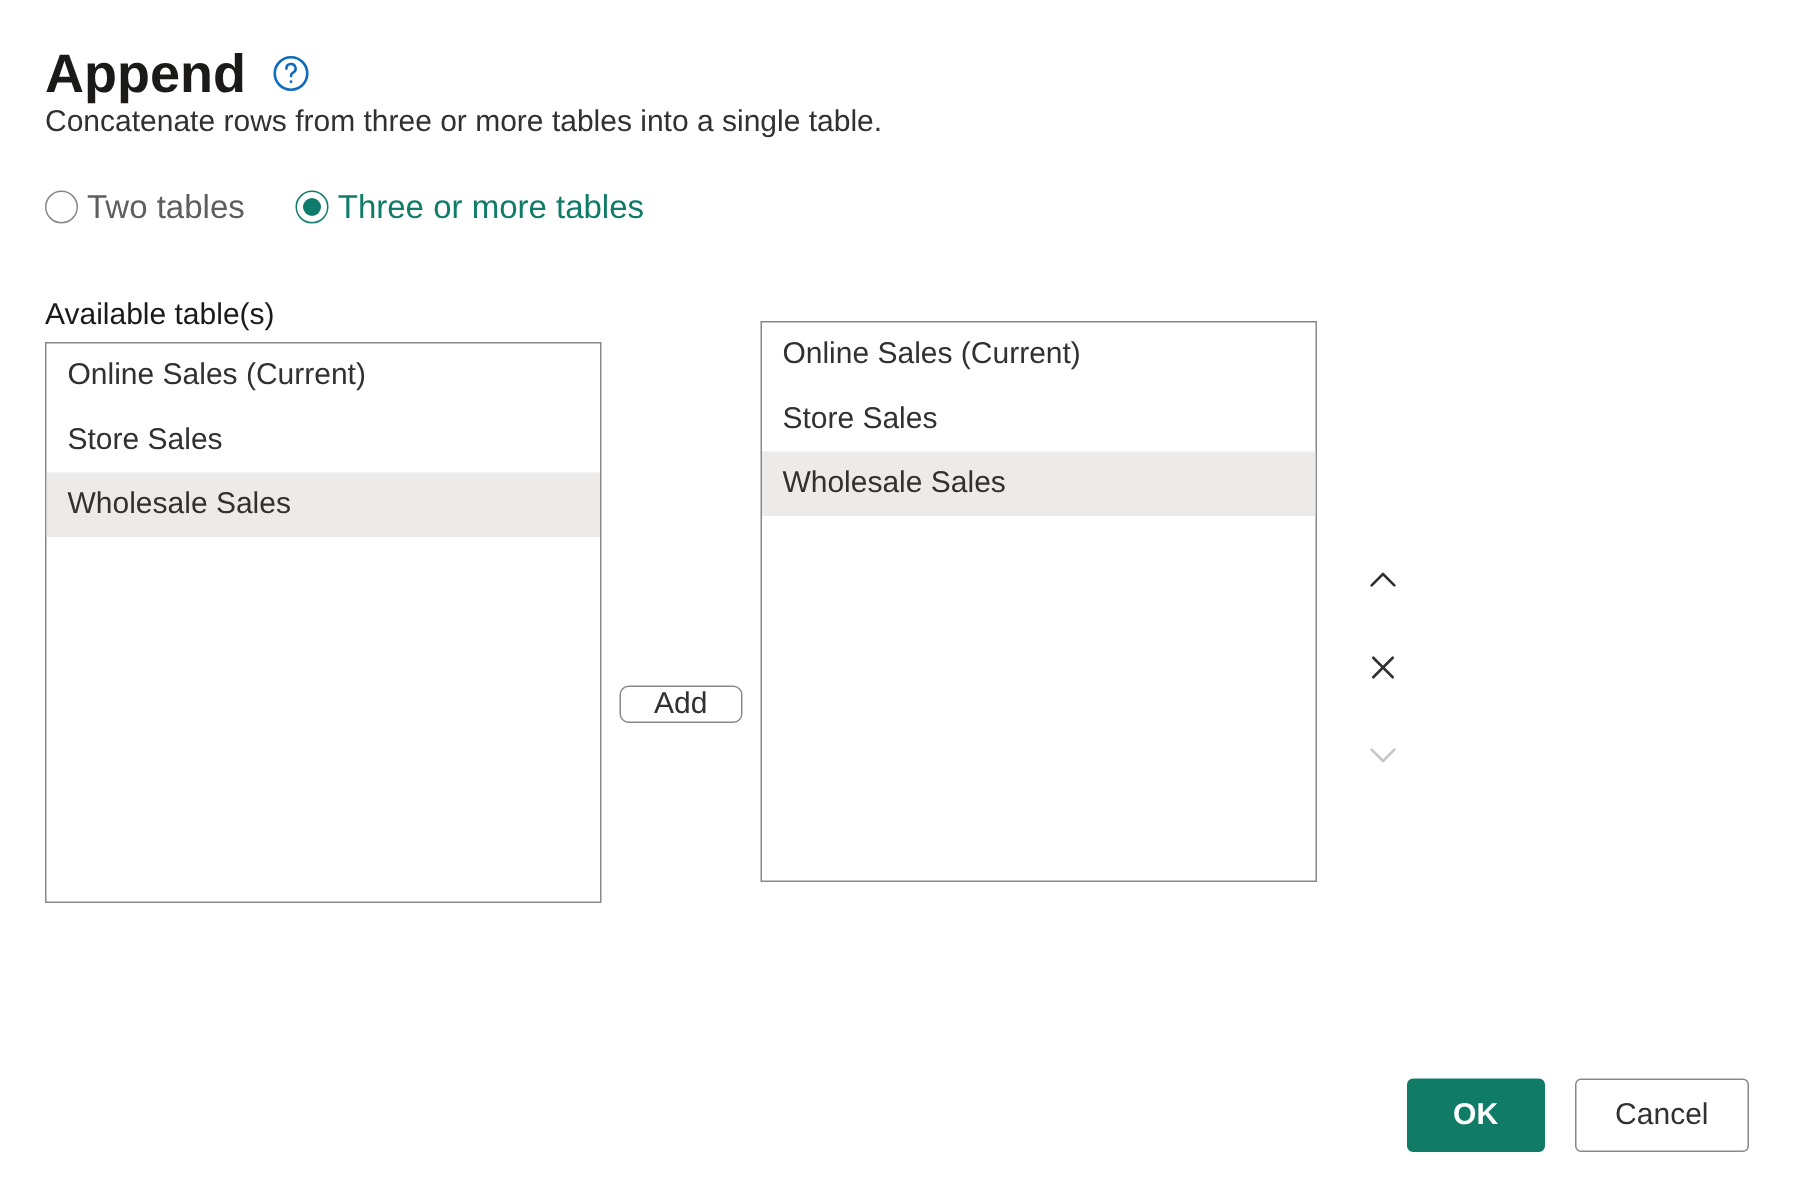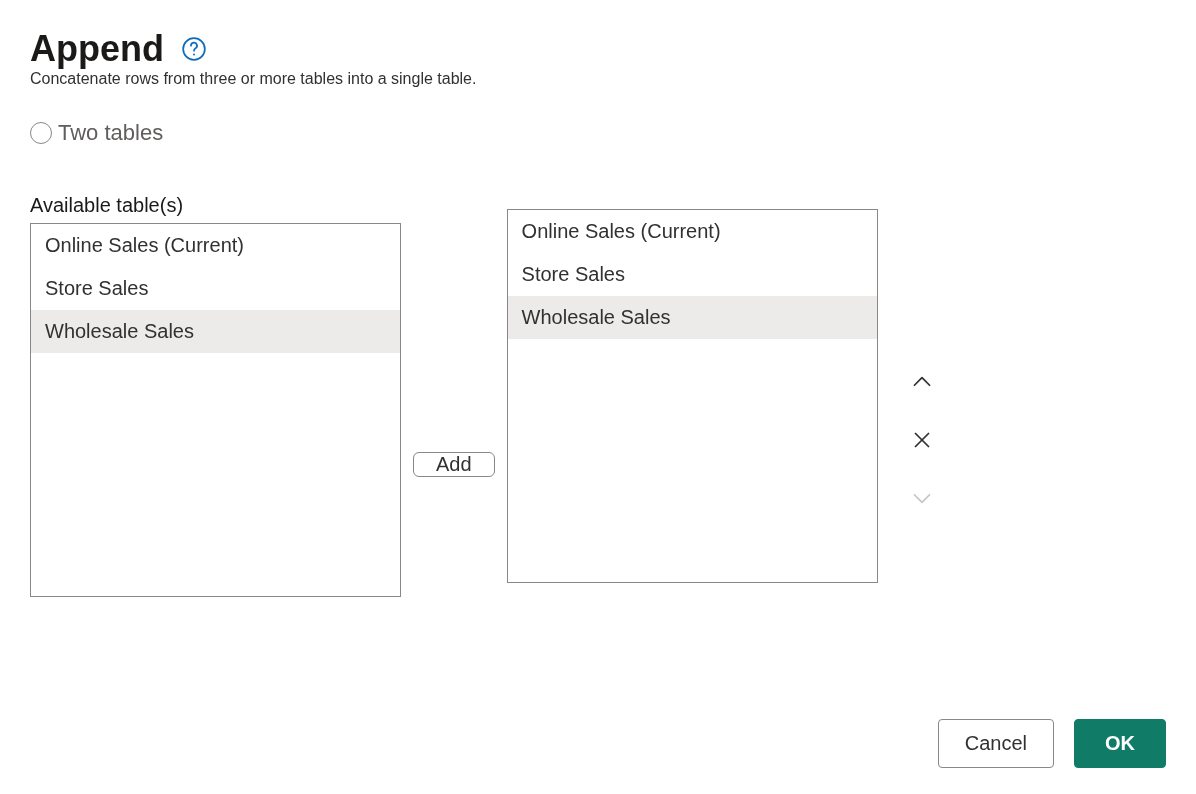--- a/index.html
+++ b/index.html
@@ -29,21 +29,21 @@
   .help-icon {
     width: 28px;
     height: 28px;
     display: inline-flex;
     align-items: center;
     justify-content: center;
     color: #0f6cbd;
   }
   .help-icon svg { display:block; }
   .subtitle {
-    font-size: 16px;
+    font-size: 20px;
     color: #323130;
     margin-bottom: 32px;
   }
   .radio-row {
     display: flex;
     gap: 34px;
     align-items: center;
     margin-bottom: 48px;
     font-size: 22px;
     text-align: right;
@@ -180,20 +180,26 @@
       </svg>
     </span>
   </div>
 
   <div class="subtitle">Concatenate rows from three or more tables into a single table.</div>
 
   <div class="radio-row">
     <div class="radio-item unselected">
       <span class="radio-circle"></span>
       <span>Two tables</span>
+    </div>
+    <div class="radio-item selected">
+      <span class="radio-circle checked">
+        <span class="radio-dot"></span>
+      </span>
+      <span>Three or more tables</span>
     </div>
   </div>
 
   <div class="columns">
 
     <div class="col">
       <div class="col-label">Available table(s)</div>
       <div class="listbox" id="available-list">
           <div class="list-item">Online Sales (Current)</div>
           <div class="list-item">Store Sales</div>
@@ -228,17 +234,17 @@
       <div class="reorder-btn disabled">
         <svg width="26" height="26" viewBox="0 0 24 24" fill="none" stroke="#c8c6c4" stroke-width="1.6" stroke-linecap="round" stroke-linejoin="round">
           <polyline points="5 9 12 16 19 9"></polyline>
         </svg>
       </div>
     </div>
 
   </div>
 
   <div class="footer">
+    <button class="btn primary">OK</button>
     <button class="btn">Cancel</button>
-    <button class="btn primary">OK</button>
   </div>
 
 </div>
 
 </body></html>

